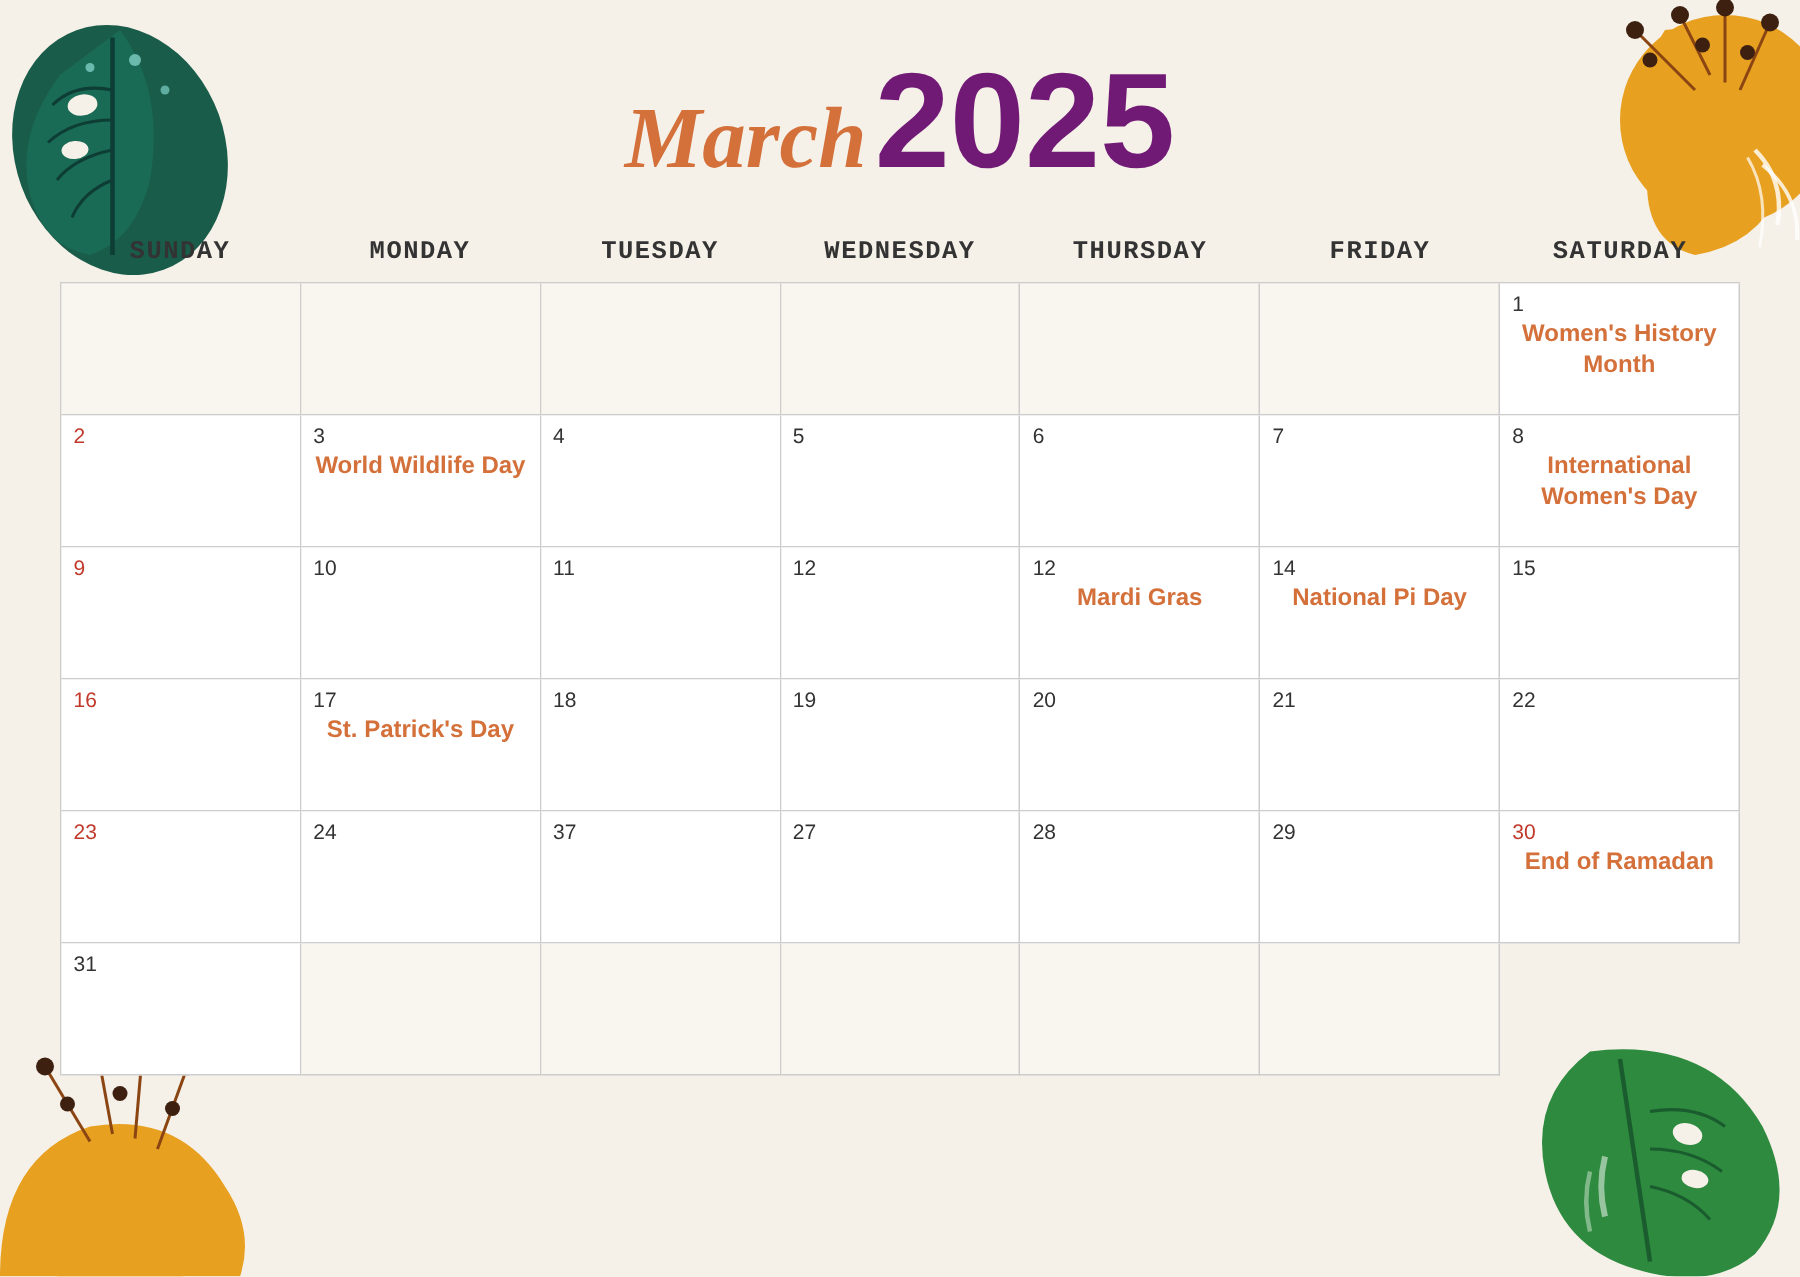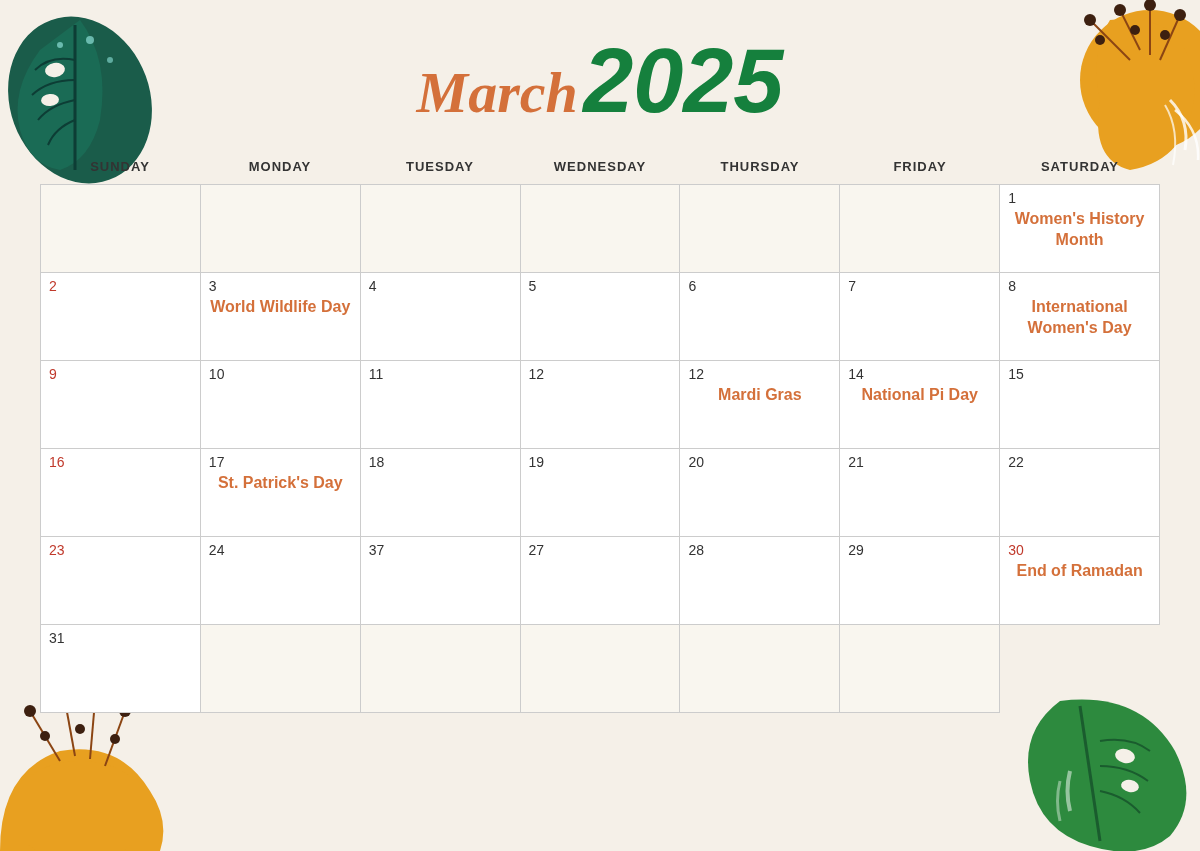--- a/index.html
+++ b/index.html
@@ -24,25 +24,24 @@
       font-family: Georgia, 'Times New Roman', serif;
       font-size: 58px;
       color: #d4703a;
       font-style: italic;
       font-weight: bold;
       display: inline;
     }
 
     .year-title {
       font-size: 90px;
-      color: #15803d;
+      color: #701a75;
       font-weight: 900;
       display: inline;
       margin-left: 1px;
-      font-style: italic;
     }
 
     
     .deco-top-left {
       position: absolute;
       top: 0;
       left: 0;
       width: 210px;
       height: 190px;
       z-index: 0;
@@ -83,24 +82,25 @@
 
     .day-headers {
       display: grid;
       grid-template-columns: repeat(7, 1fr);
       margin-bottom: 4px;
     }
 
     .day-header {
       text-align: center;
       font-weight: bold;
-      font-size: 13px;
+      font-size: 17px;
       letter-spacing: 1px;
       color: #333;
       padding: 6px 0;
+      font-family: Liberation Mono, monospace;
     }
 
     .calendar-grid {
       display: grid;
       grid-template-columns: repeat(7, 1fr);
       grid-template-rows: repeat(6, 1fr);
       border-left: 1.5px solid #ccc;
       border-top: 1.5px solid #ccc;
     }
 

